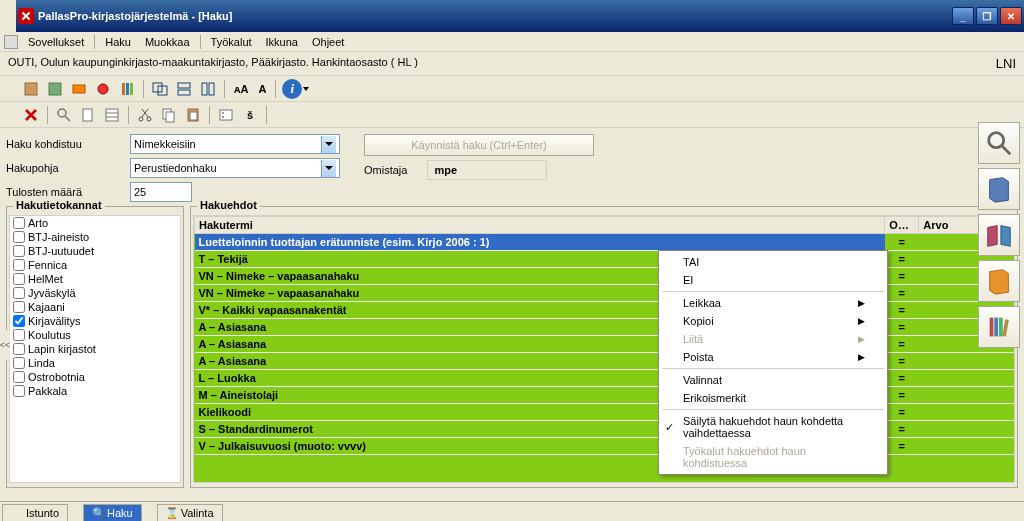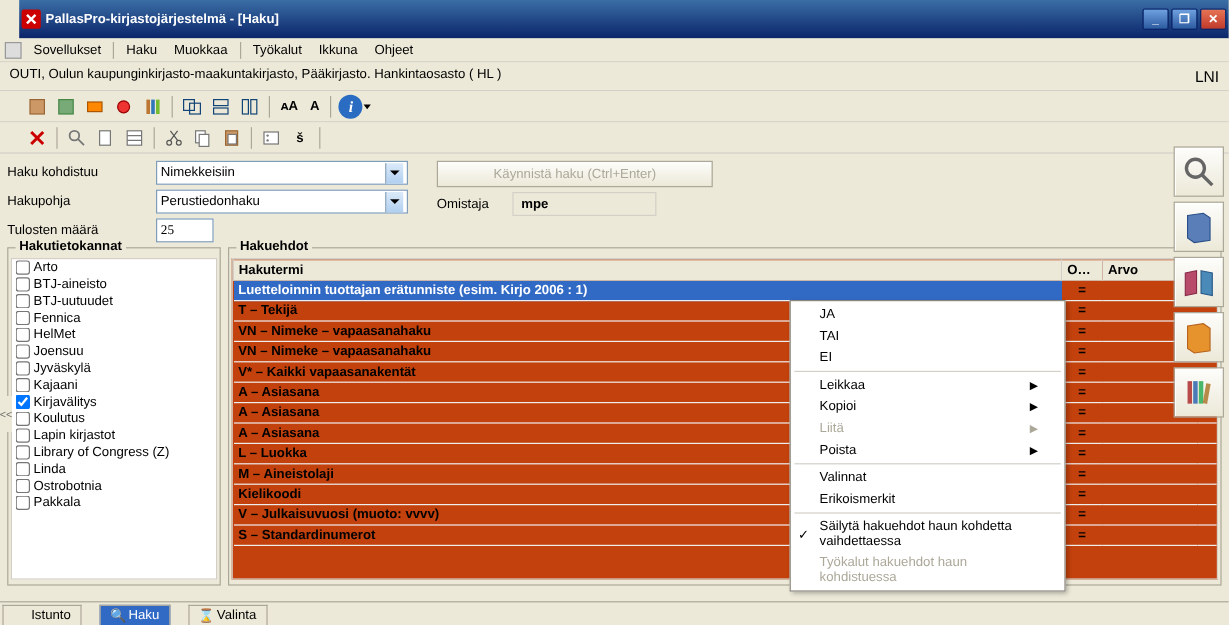--- a/index.html
+++ b/index.html
@@ -41,33 +41,33 @@
 .form-area { display:flex; gap: 20px; }
 .form-left { display:grid; grid-template-columns: 120px 210px; gap: 4px 4px; align-items:center;}
 .form-label { }
 .combo, .text-input { height: 20px; border: 1px solid #7f9db9; background:#fff; padding: 1px 3px; display:flex; align-items:center; justify-content:space-between; }
 .combo .arrow { width:15px; height:17px; background:linear-gradient(#dbeaf9,#b0cff0); border-left:1px solid #7f9db9; display:flex; align-items:center; justify-content:center;}
 .combo .arrow::after{content:"";border-left:4px solid transparent;border-right:4px solid transparent;border-top:4px solid #000;}
 .form-center { display:flex; flex-direction:column; gap:4px; padding-left:4px;}
 .big-btn { height:22px; width:230px; border:1px solid #aca899; background:linear-gradient(#fdfdfb,#ece9d8); color:#aca899; display:flex; align-items:center; justify-content:center;}
 .owner-row { display:flex; align-items:center; gap:20px;}
 .owner-value { border:1px solid #d4d0c8; background:#ece9d8; padding:2px 6px; min-width:120px; height:20px; display:flex; align-items:center; font-weight:bold;}
-.small-input { width:48px;font-family:Liberation Serif, serif; }
+.small-input { width:62px; }
 
 
 .main-split { display:flex; gap:6px; position:relative;justify-content:space-between;}
 .fieldset { border:1px solid #aca899; padding:2px; position:relative; background:#ece9d8;}
 .fieldset-legend { position:absolute; top:-8px; left:6px; background:#ece9d8; padding:0 3px; font-weight:bold;}
 .db-panel { width:178px; height:282px; }
 .db-list { background:#fff; height:268px; overflow:auto; border:1px solid #d4d0c8; margin-top:6px;}
 .db-item { display:flex; align-items:center; gap:3px; padding:1px 3px;}
 .db-item input { width:12px; height:12px;}
 
 .criteria-panel { flex:1; height:282px; position:relative;}
-.criteria-table-wrap { margin-top:6px; height:268px; overflow:auto; background:#c2410c; border:1px solid #d4d0c8; position:relative;}
+.criteria-table-wrap { margin-top:6px; height:268px; overflow:auto; background:#84cc16; border:1px solid #d4d0c8; position:relative;}
 table.criteria { width:100%; border-collapse:collapse; }
 table.criteria th { background:#ece9d8; border:1px solid #d4d0c8; text-align:left; padding:2px 4px; font-weight:bold; position:sticky; top:0;}
 table.criteria td { border-bottom:1px solid #eee; padding:2px 4px; }
 table.criteria tr.selected td.term { background:#316ac5; color:#fff; font-weight:bold;}
 table.criteria td.term { font-weight:bold; }
 table.criteria td.op { text-align:center; width:30px; font-weight:bold;}
 .hdr-corner { width:16px; background:#ece9d8; border:1px solid #d4d0c8;}
 
 
 .context-menu { position:absolute; left:658px; top:250px; width:230px; background:#fff; border:1px solid #8a867a; box-shadow:2px 2px 4px rgba(0,0,0,0.3); z-index:1000; padding:2px;}
@@ -285,45 +285,37 @@
           <div class="db-item">
             <input type="checkbox" style="">
             <span>Fennica</span>
           </div>
           <div class="db-item">
             <input type="checkbox" style="">
             <span>HelMet</span>
           </div>
           <div class="db-item">
             <input type="checkbox" style="">
-            <span>Joensuu</span>
-          </div>
-          <div class="db-item">
-            <input type="checkbox" style="">
             <span>Jyväskylä</span>
           </div>
           <div class="db-item">
             <input type="checkbox" style="">
             <span>Kajaani</span>
           </div>
           <div class="db-item">
             <input type="checkbox" checked="" style="">
             <span>Kirjavälitys</span>
           </div>
           <div class="db-item">
             <input type="checkbox" style="">
             <span>Koulutus</span>
           </div>
           <div class="db-item">
             <input type="checkbox" style="">
             <span>Lapin kirjastot</span>
-          </div>
-          <div class="db-item">
-            <input type="checkbox" style="">
-            <span>Library of Congress (Z)</span>
           </div>
           <div class="db-item">
             <input type="checkbox" style="">
             <span>Linda</span>
           </div>
           <div class="db-item">
             <input type="checkbox" style="">
             <span>Ostrobotnia</span>
           </div>
           <div class="db-item">
@@ -406,46 +398,43 @@
                 <td></td>
                 <td style="width: 16px;"></td>
               </tr>
               <tr>
                 <td class="term">Kielikoodi</td>
                 <td class="op">=</td>
                 <td></td>
                 <td style="width: 16px;"></td>
               </tr>
               <tr>
+                <td class="term">S – Standardinumerot</td>
+                <td class="op">=</td>
+                <td></td>
+                <td style="width: 16px;"></td>
+              </tr>
+              <tr>
                 <td class="term">V – Julkaisuvuosi (muoto: vvvv)</td>
-                <td class="op">=</td>
-                <td></td>
-                <td style="width: 16px;"></td>
-              </tr>
-              <tr>
-                <td class="term">S – Standardinumerot</td>
                 <td class="op">=</td>
                 <td></td>
                 <td style="width: 16px;"></td>
               </tr>
             </tbody>
         </table>
       </div>
     </div>
 
   </div>
 
 </div>
 
 <div class="splitter">&lt;&lt;</div>
 
 <div class="context-menu">
-  <div class="cm-item">
-      <span>JA</span>
-    </div>
   <div class="cm-item">
       <span>TAI</span>
     </div>
   <div class="cm-item">
       <span>EI</span>
     </div>
   <div class="cm-sep"></div>
   <div class="cm-item">
       <span>Leikkaa</span>
       <span class="sub-arrow">▶</span>

